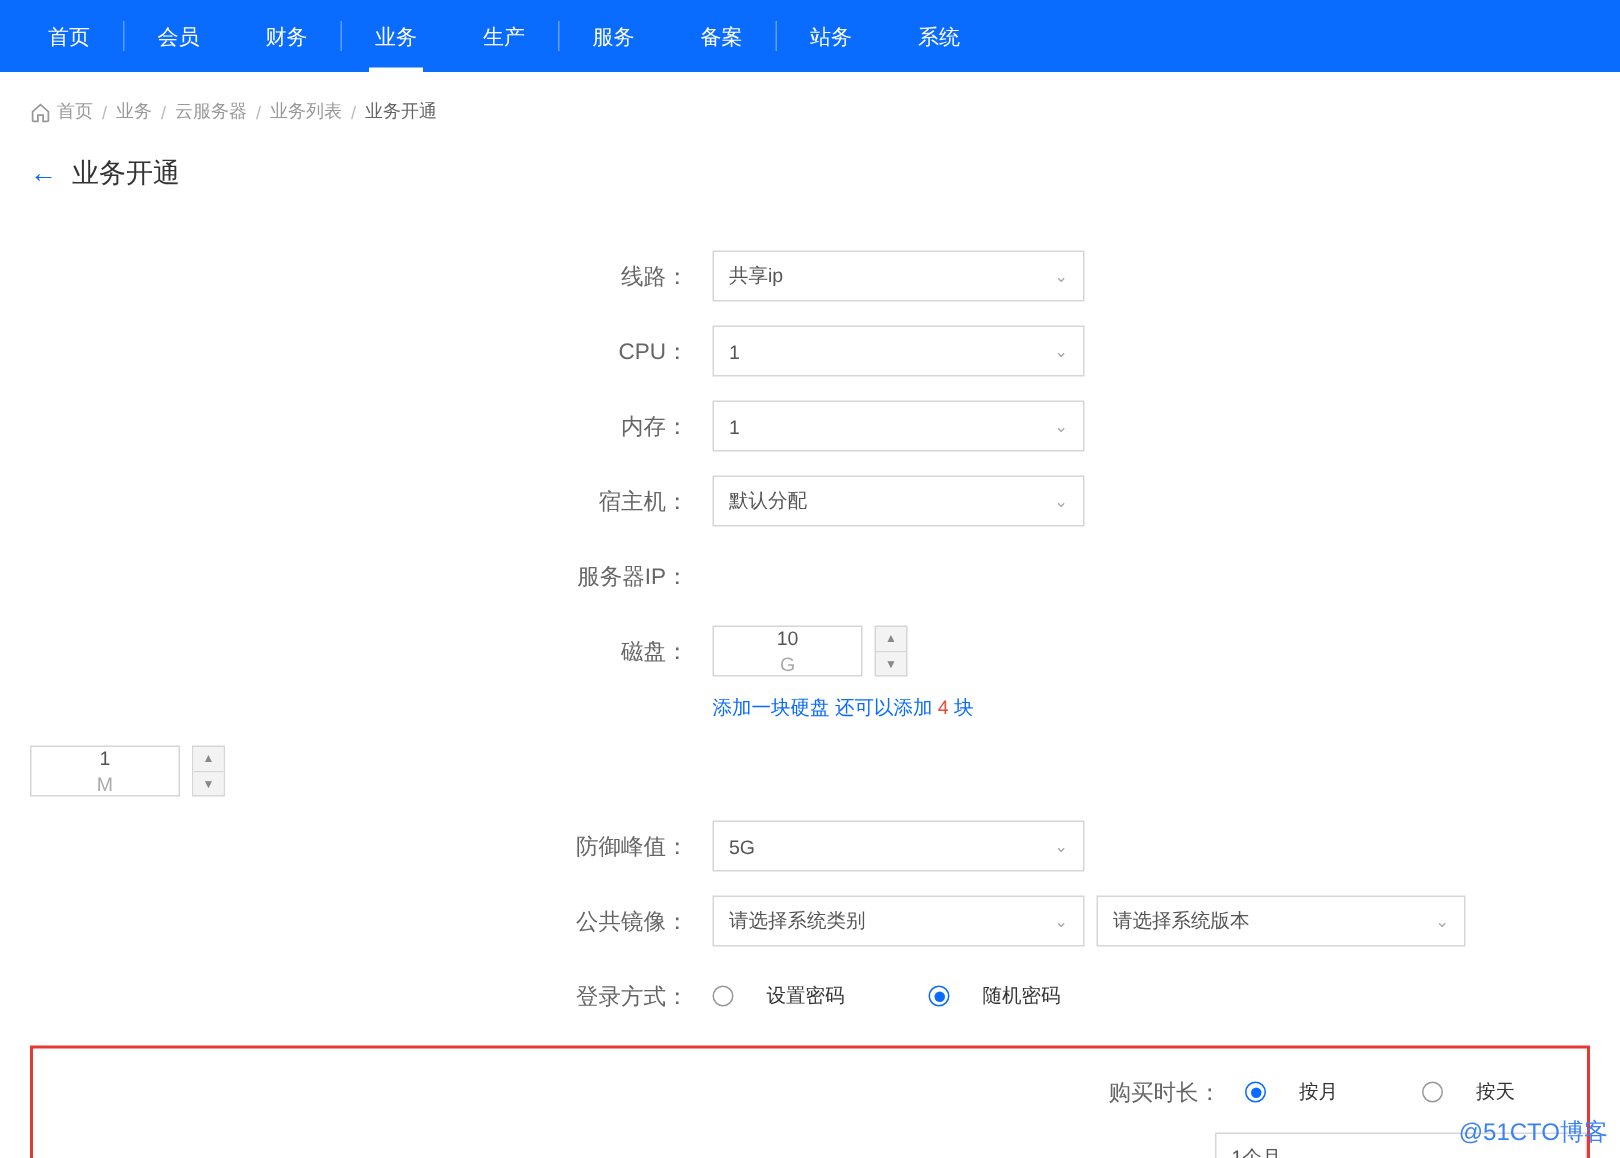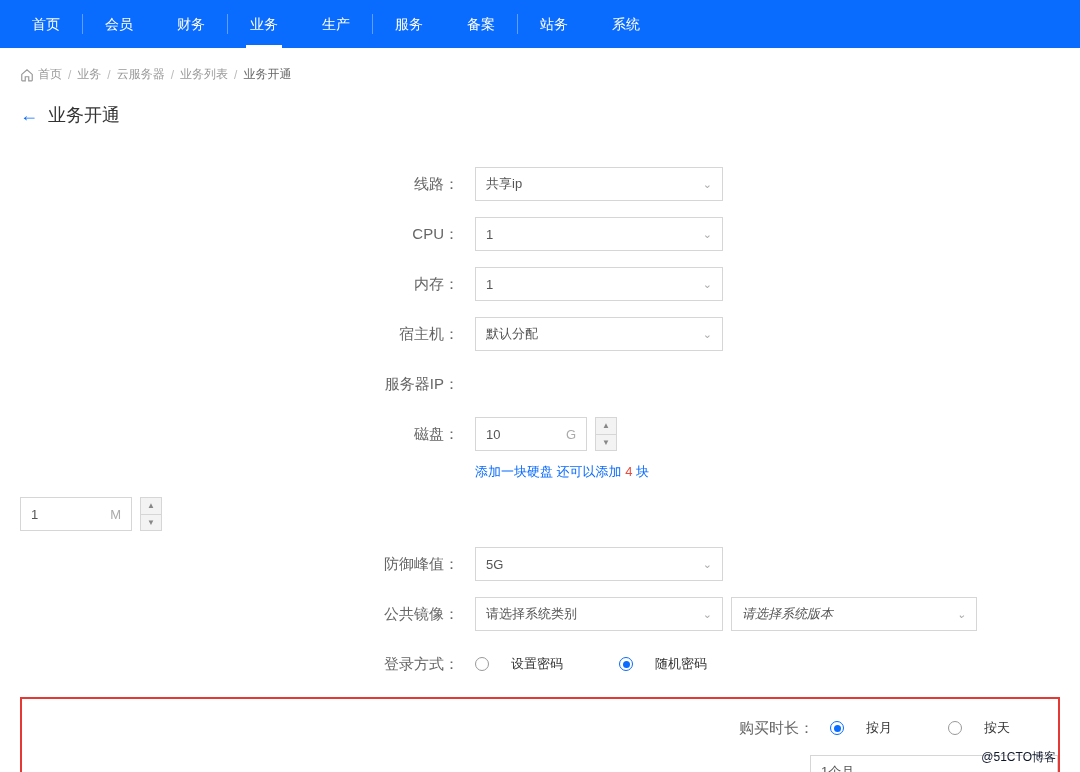--- a/index.html
+++ b/index.html
@@ -56,21 +56,21 @@
       padding: 0 10px;
       font-size: 13px;
       color: #555;
       display: flex; align-items: center; justify-content: space-between;
       cursor: pointer;
     }
     .select-wide { width: 248px; }
     .select .chev { color: #aaa; font-size: 11px; }
     .tinput { cursor: text; }
     .tinput.disabled { background: #f3f3f3; color: #999; }
-    .input-narrow { width: 112px; }
+    .input-narrow { width: 100px; flex-direction: column; }
 
     .stepper {
       display: inline-flex; flex-direction: column; border: 1px solid #d6d6d6;
       width: 22px; height: 34px;
     }
     .stepper button {
       flex: 1; border: none; background: #f3f3f3; color: #888; font-size: 8px; cursor: pointer;
     }
     .stepper button:first-child { border-bottom: 1px solid #d6d6d6; }
 
@@ -88,21 +88,21 @@
 
     .highlight {
       border: 2px solid #e53935;
       padding: 12px 0 12px 0;
       margin-bottom: 16px;
     }
     .highlight .form-row { margin-bottom: 10px; justify-content: flex-end; }
     .highlight .form-row:last-child { margin-bottom: 0; }
 
     .watermark {
-      position: fixed; right: 24px; bottom: 6px; color: #0f172a; font-size: 12px;
+      position: fixed; right: 8px; bottom: 6px; color: #3b82f6; font-size: 16px;
     }
   </style>
 </head>
 <body>
 
 <div class="topnav">
   <div class="nav-group">
     <div class="nav-item">首页</div>
   </div>
   <div class="nav-sep"></div>
@@ -237,21 +237,21 @@
       </div>
     </div>
 
     <div class="form-row">
       <div class="form-label">公共镜像：</div>
       <div class="form-ctrl">
         <div class="select select-wide">
           <span>请选择系统类别</span>
           <span class="chev">⌄</span>
         </div>
-        <div class="select" style="width:246px;font-style:italic;">
+        <div class="select" style="width:246px;">
           <span>请选择系统版本</span>
           <span class="chev">⌄</span>
         </div>
       </div>
     </div>
 
     <div class="form-row">
       <div class="form-label">登录方式：</div>
       <div class="form-ctrl">
         <span class="radio-wrap">

